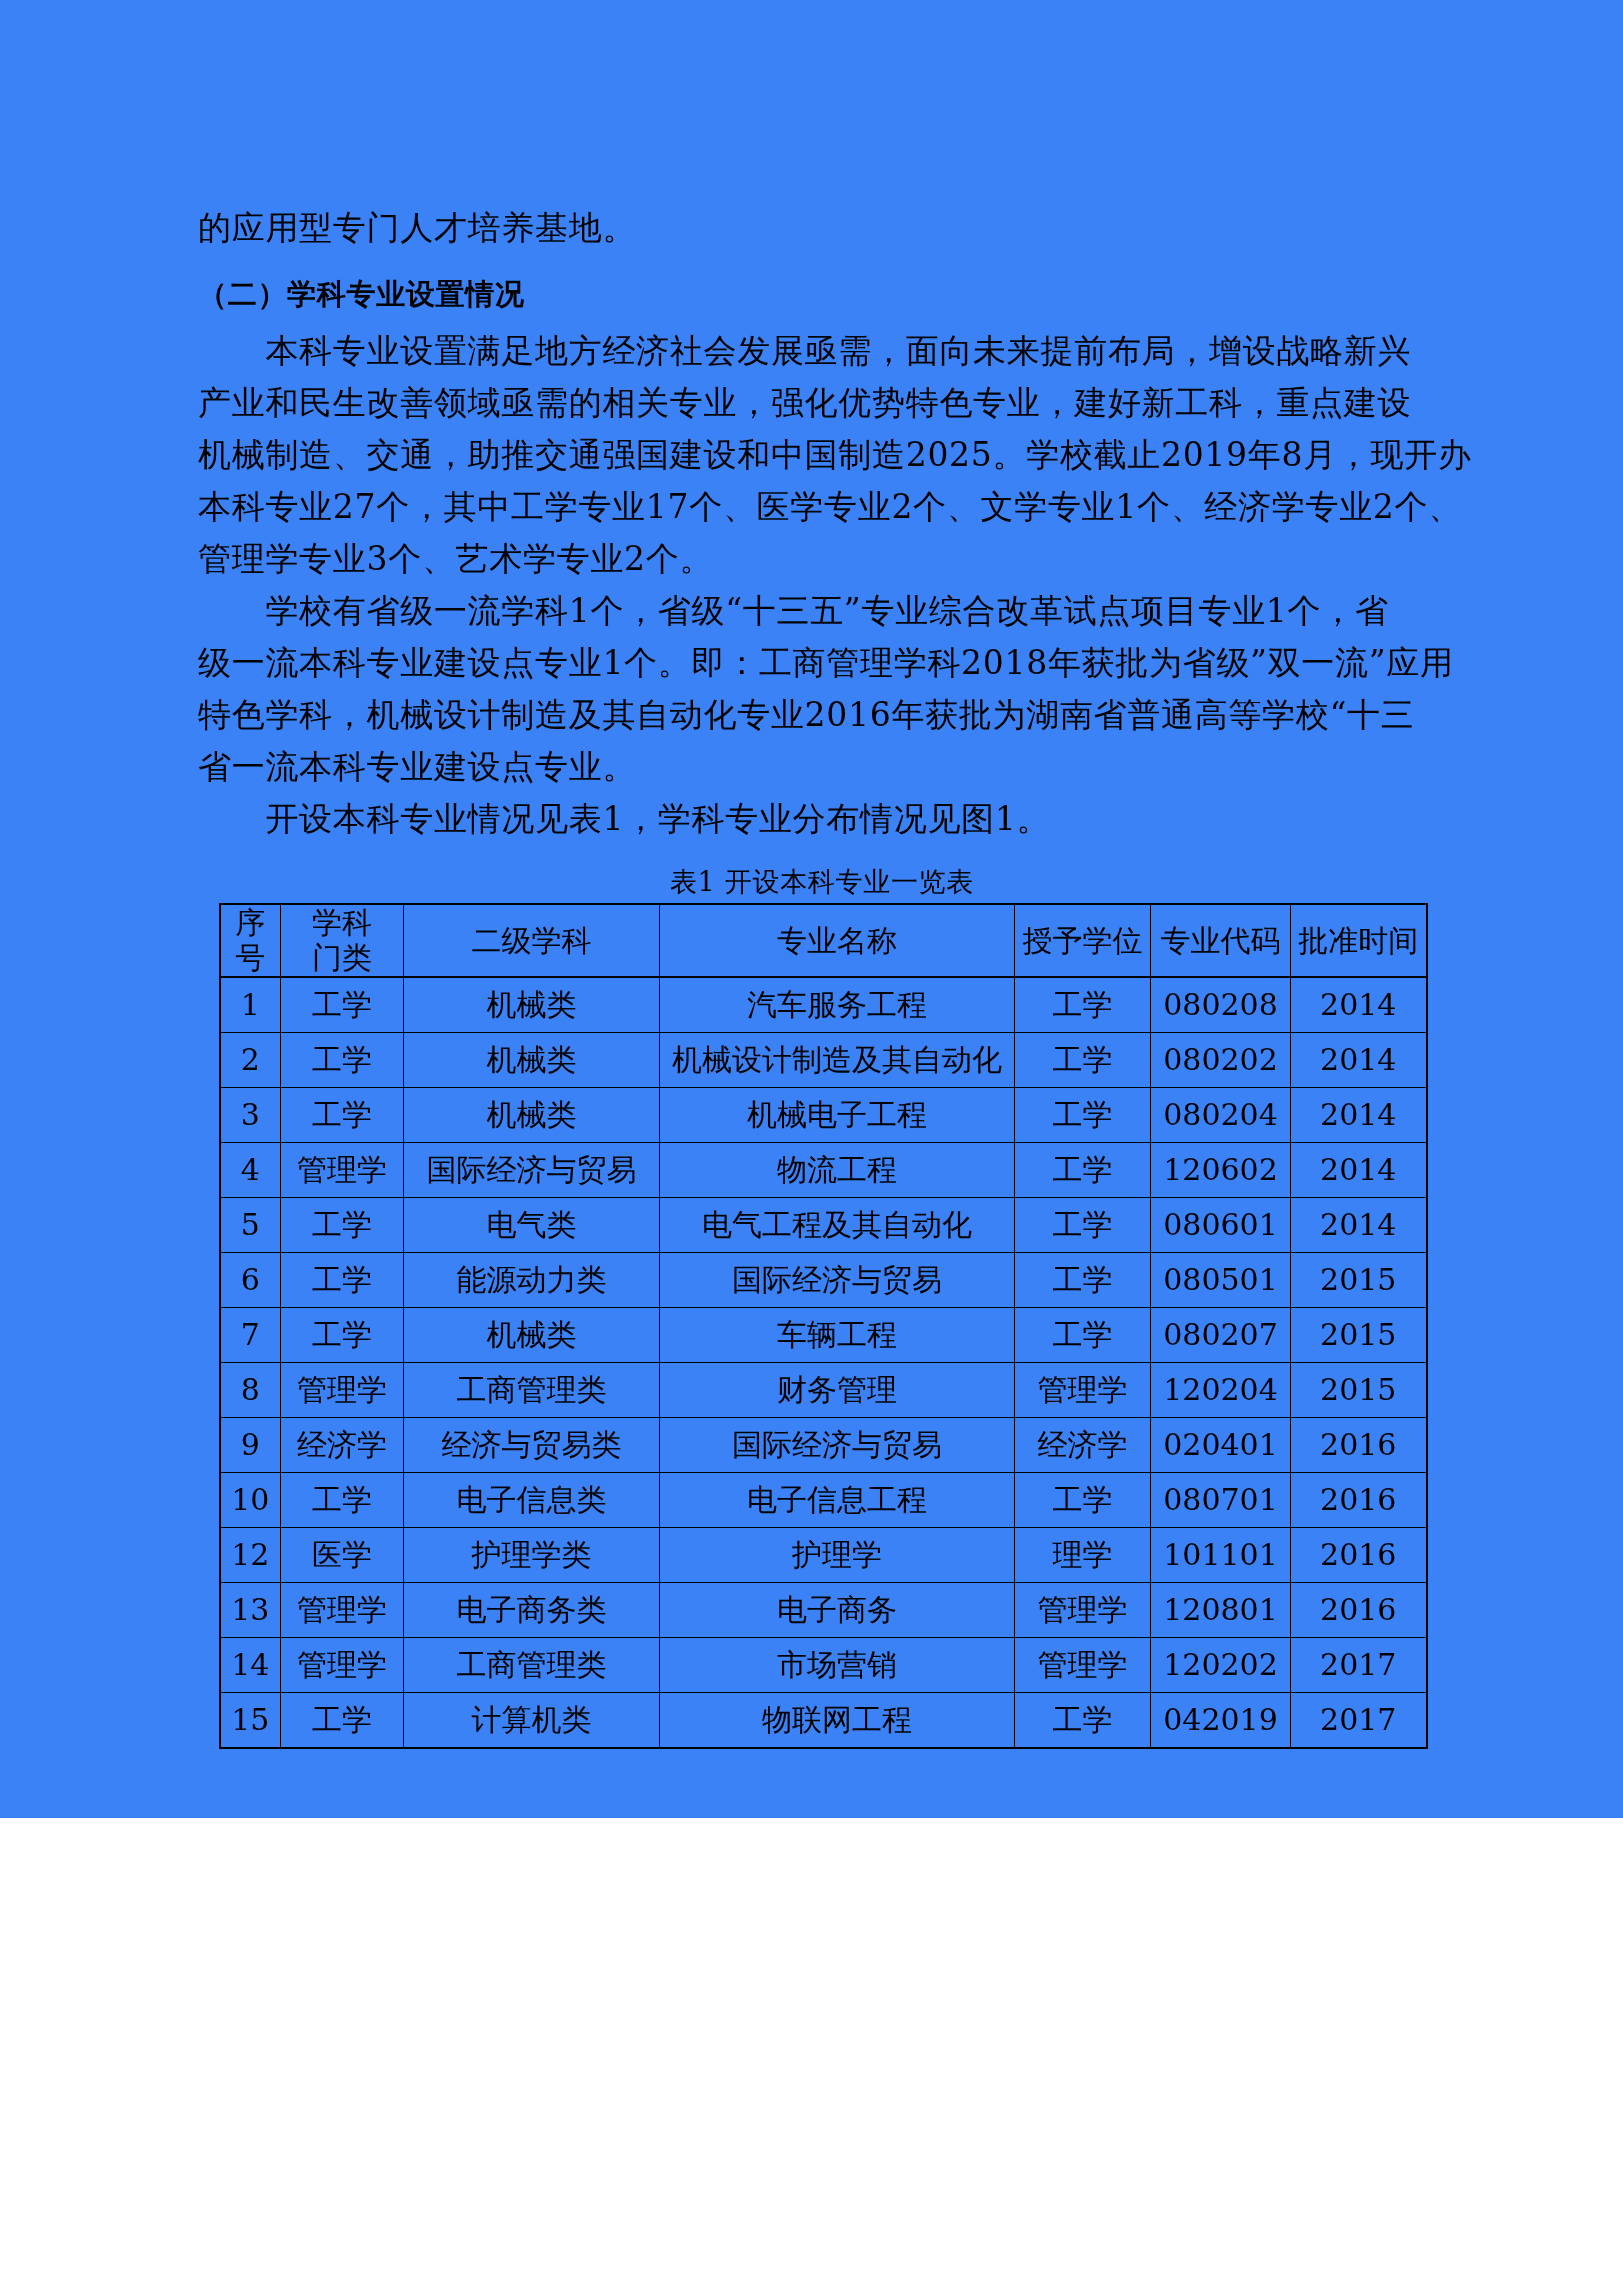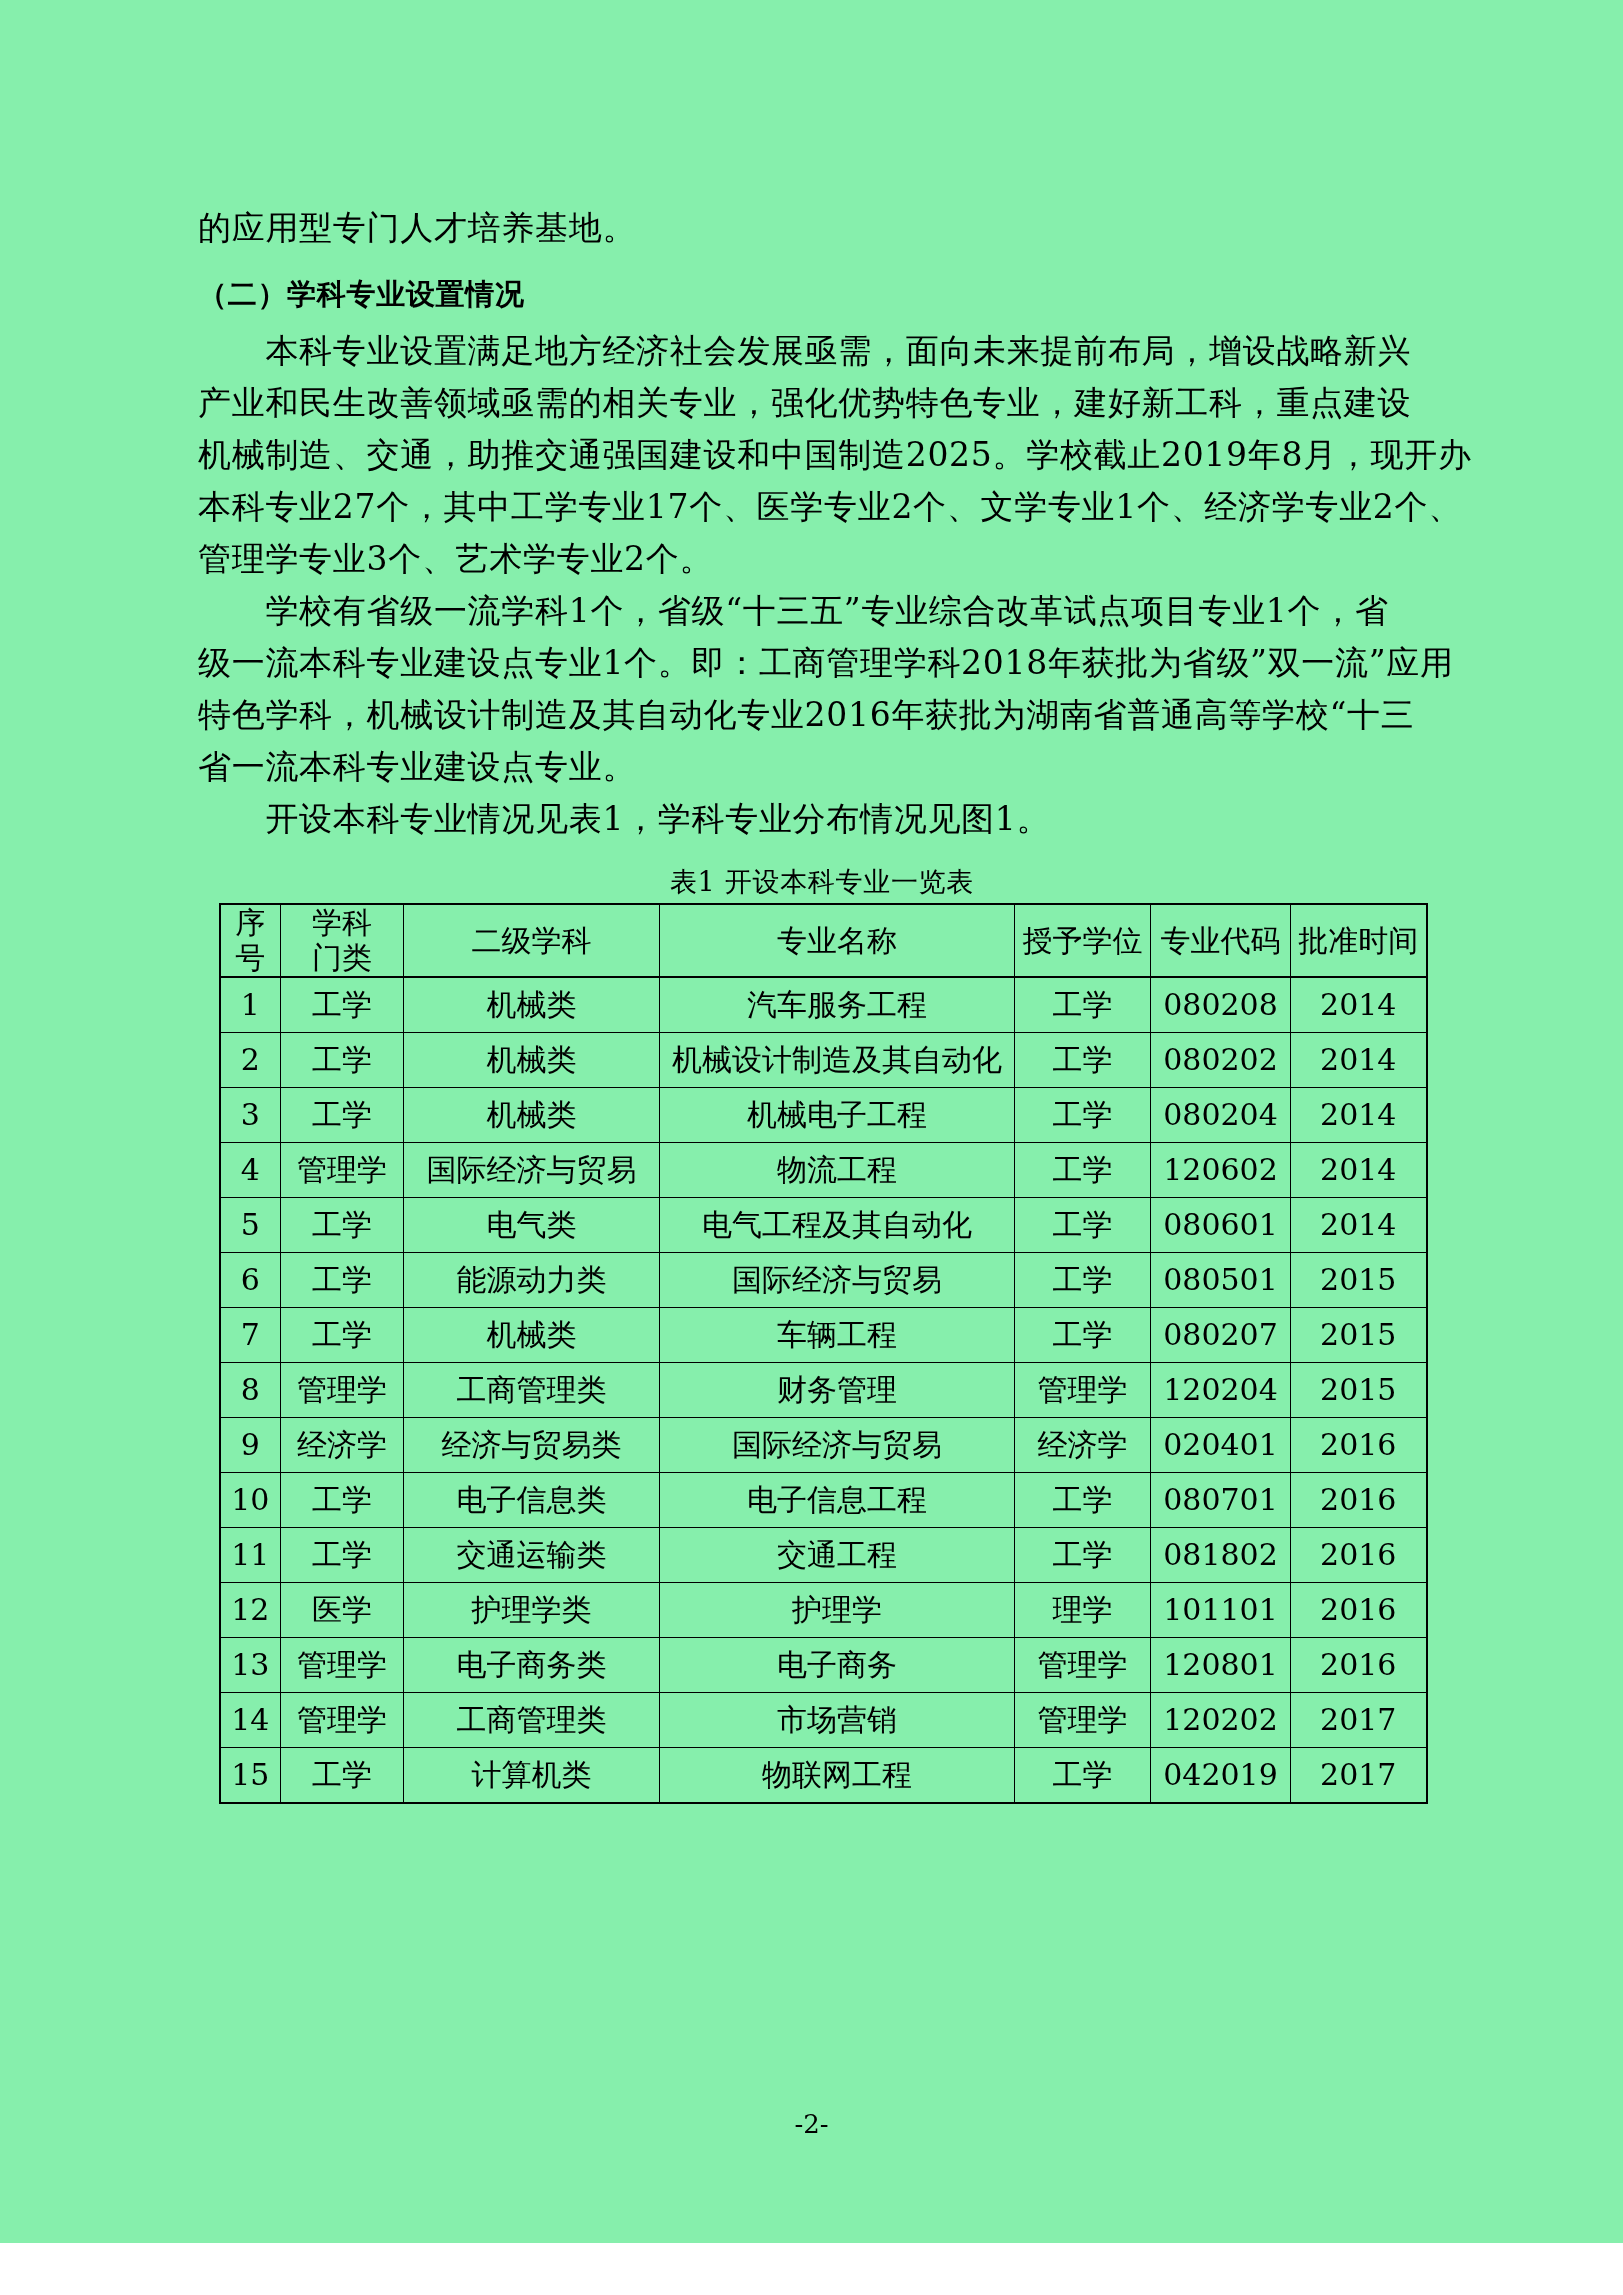--- a/index.html
+++ b/index.html
@@ -1,20 +1,20 @@
 <!DOCTYPE html>
 <html style="font-size:11px"><head>
 <meta charset="utf-8">
 <style>
   html,body{margin:0;padding:0;background:#ffffff;}
   .page{
     position:relative;
     width:1623px;
-    height:2243px;
-    background:#86efac;
+    height:1818px;
+    background:#3b82f6;
     color:#000000;
     font-family:"DejaVu Serif","Liberation Serif",serif;
     overflow:hidden;
   }
   .content{
     padding:202px 0 0 198px;
     width:1234px;
   }
   .para{margin:0;}
   .line{
@@ -224,29 +224,20 @@
           <tr>
             <td>10</td>
             <td>工学</td>
             <td>电子信息类</td>
             <td>电子信息工程</td>
             <td>工学</td>
             <td>080701</td>
             <td>2016</td>
           </tr>
           <tr>
-            <td>11</td>
-            <td>工学</td>
-            <td>交通运输类</td>
-            <td>交通工程</td>
-            <td>工学</td>
-            <td>081802</td>
-            <td>2016</td>
-          </tr>
-          <tr>
             <td>12</td>
             <td>医学</td>
             <td>护理学类</td>
             <td>护理学</td>
             <td>理学</td>
             <td>101101</td>
             <td>2016</td>
           </tr>
           <tr>
             <td>13</td>

